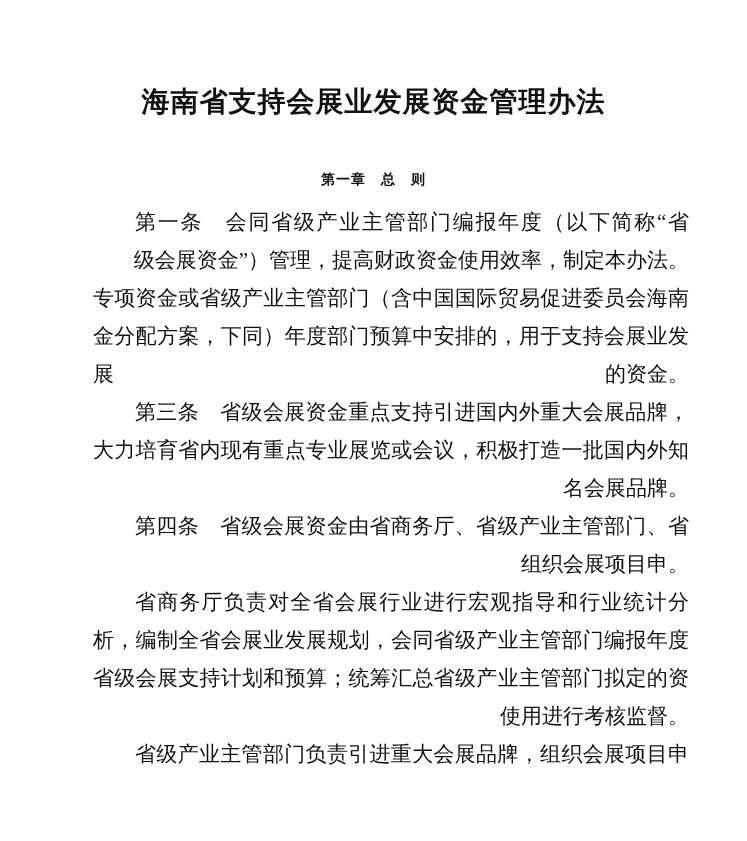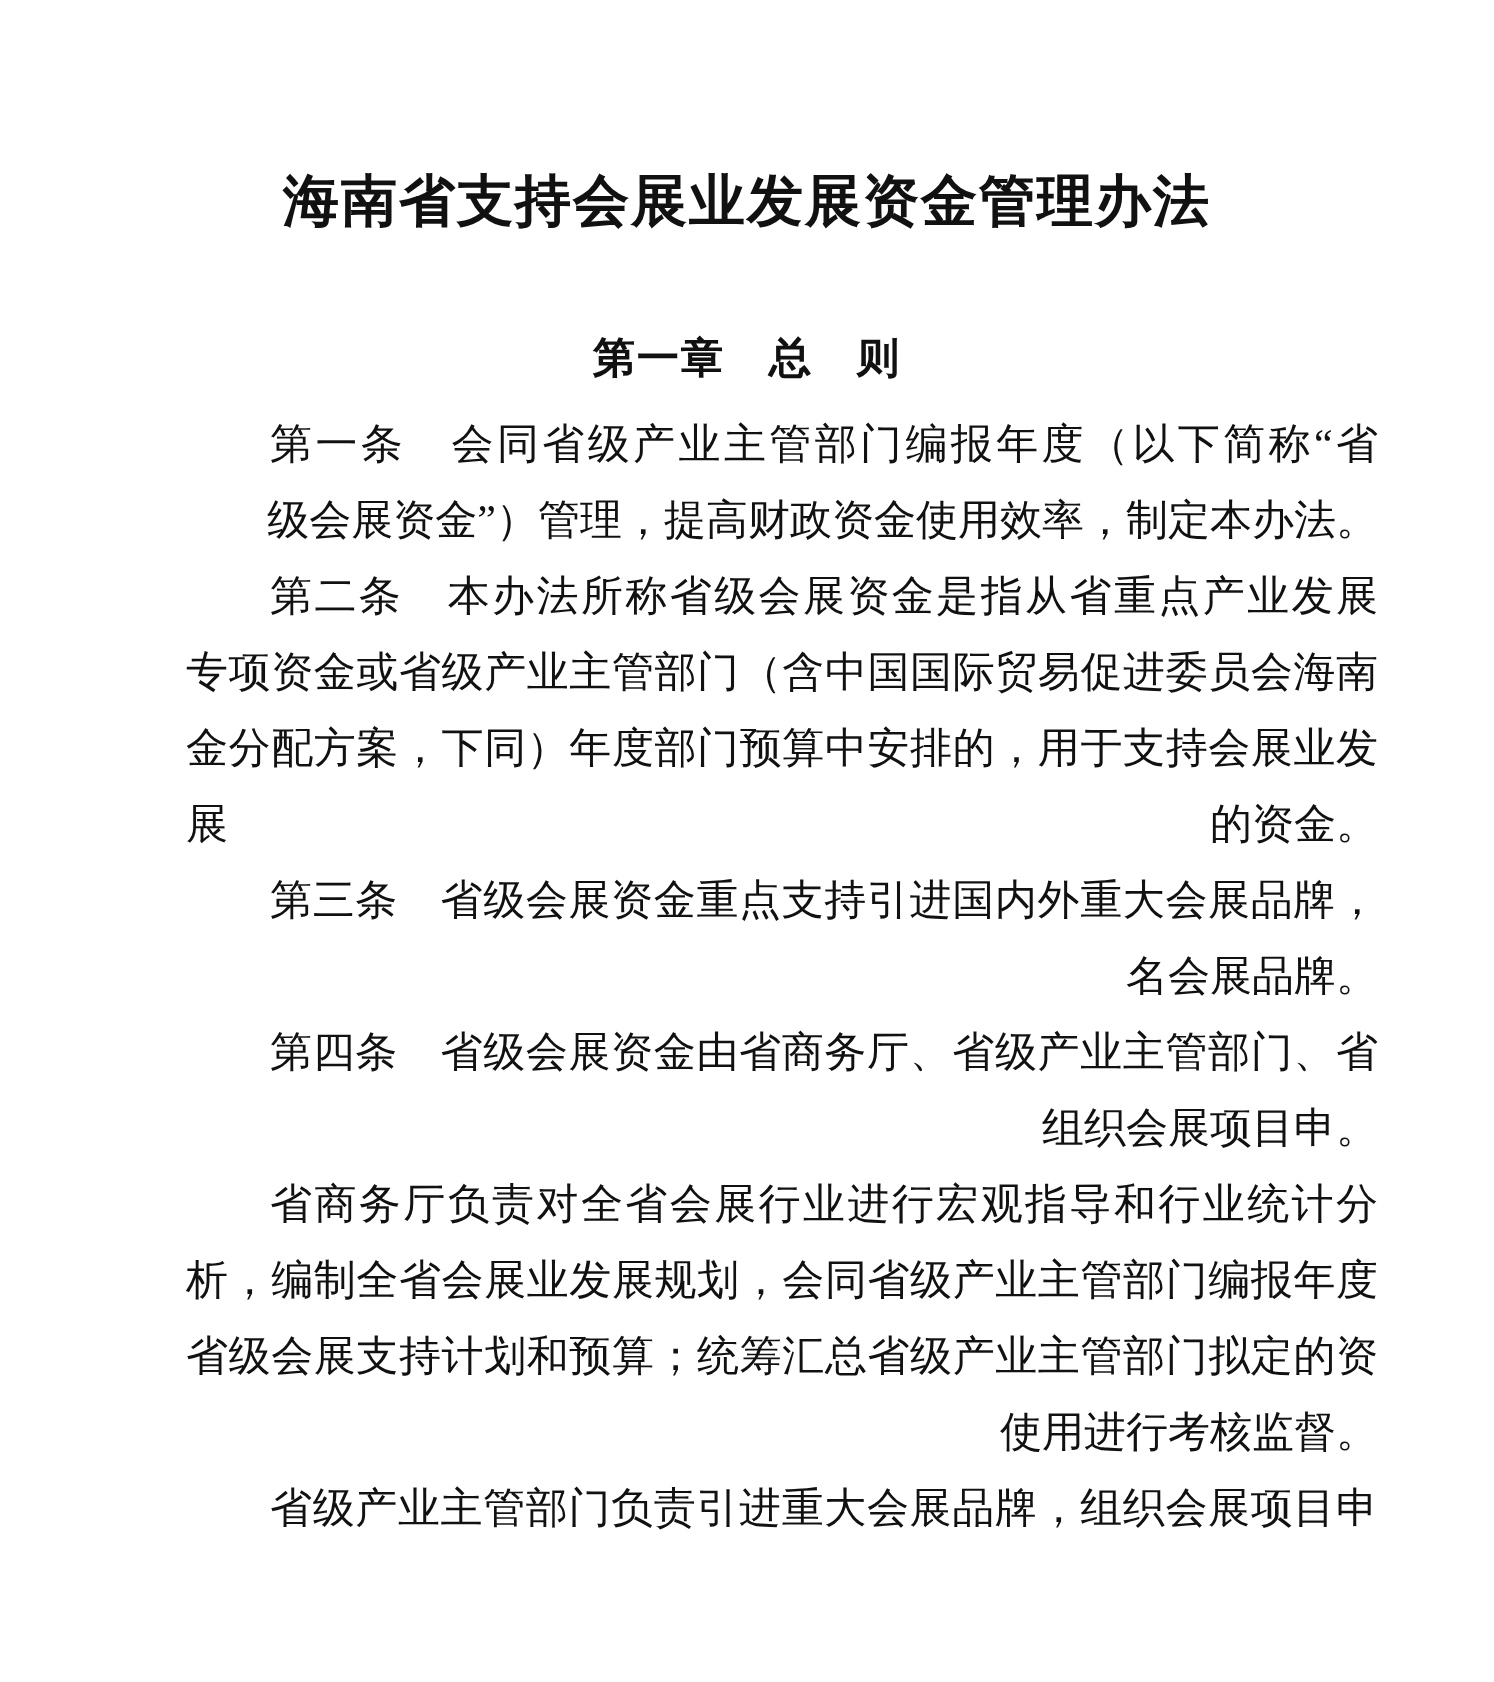--- a/index.html
+++ b/index.html
@@ -18,25 +18,25 @@
     text-align: center;
     font-size: 28px;
     line-height: 34px;
     font-weight: 700;
     letter-spacing: 1px;
     font-family: "Liberation Serif", serif;
   }
   .chapter-heading {
     margin: 46px 0 0 0;
     text-align: center;
-    font-size: 21px;
+    font-size: 14px;
     line-height: 28px;
     font-weight: 700;
     letter-spacing: 1px;
-    font-family: Liberation Serif, serif;
+    font-family: Liberation Sans, sans-serif;
   }
   .doc-body {
     margin: 10px 58px 0 93px;
     width: 596px;
     font-size: 21px;
     font-family: "Liberation Serif", serif;
   }
   .line {
     height: 38px;
     line-height: 38px;
@@ -56,25 +56,25 @@
 
 <div class="page">
 
   <h1 class="doc-title">海南省支持会展业发展资金管理办法</h1>
 
   <h2 class="chapter-heading">第一章　总　则</h2>
 
   <div class="doc-body">
     <div class="line i j">第一条　会同省级产业主管部门编报年度（以下简称“省</div>
     <div class="line">级会展资金”）管理，提高财政资金使用效率，制定本办法。</div>
-    <div class="line i j">第二条　本办法所称省级会展资金是指从省重点产业发展</div>
     <div class="line j">专项资金或省级产业主管部门（含中国国际贸易促进委员会海南</div>
     <div class="line j">金分配方案，下同）年度部门预算中安排的，用于支持会展业发展</div>
     <div class="line">的资金。</div>
     <div class="line i j">第三条　省级会展资金重点支持引进国内外重大会展品牌，</div>
+    <div class="line j">大力培育省内现有重点专业展览或会议，积极打造一批国内外知</div>
     <div class="line">名会展品牌。</div>
     <div class="line i j">第四条　省级会展资金由省商务厅、省级产业主管部门、省</div>
     <div class="line">组织会展项目申。</div>
     <div class="line i j">省商务厅负责对全省会展行业进行宏观指导和行业统计分</div>
     <div class="line j">析，编制全省会展业发展规划，会同省级产业主管部门编报年度</div>
     <div class="line j">省级会展支持计划和预算；统筹汇总省级产业主管部门拟定的资</div>
     <div class="line">使用进行考核监督。</div>
     <div class="line i j">省级产业主管部门负责引进重大会展品牌，组织会展项目申</div>
   </div>
 

